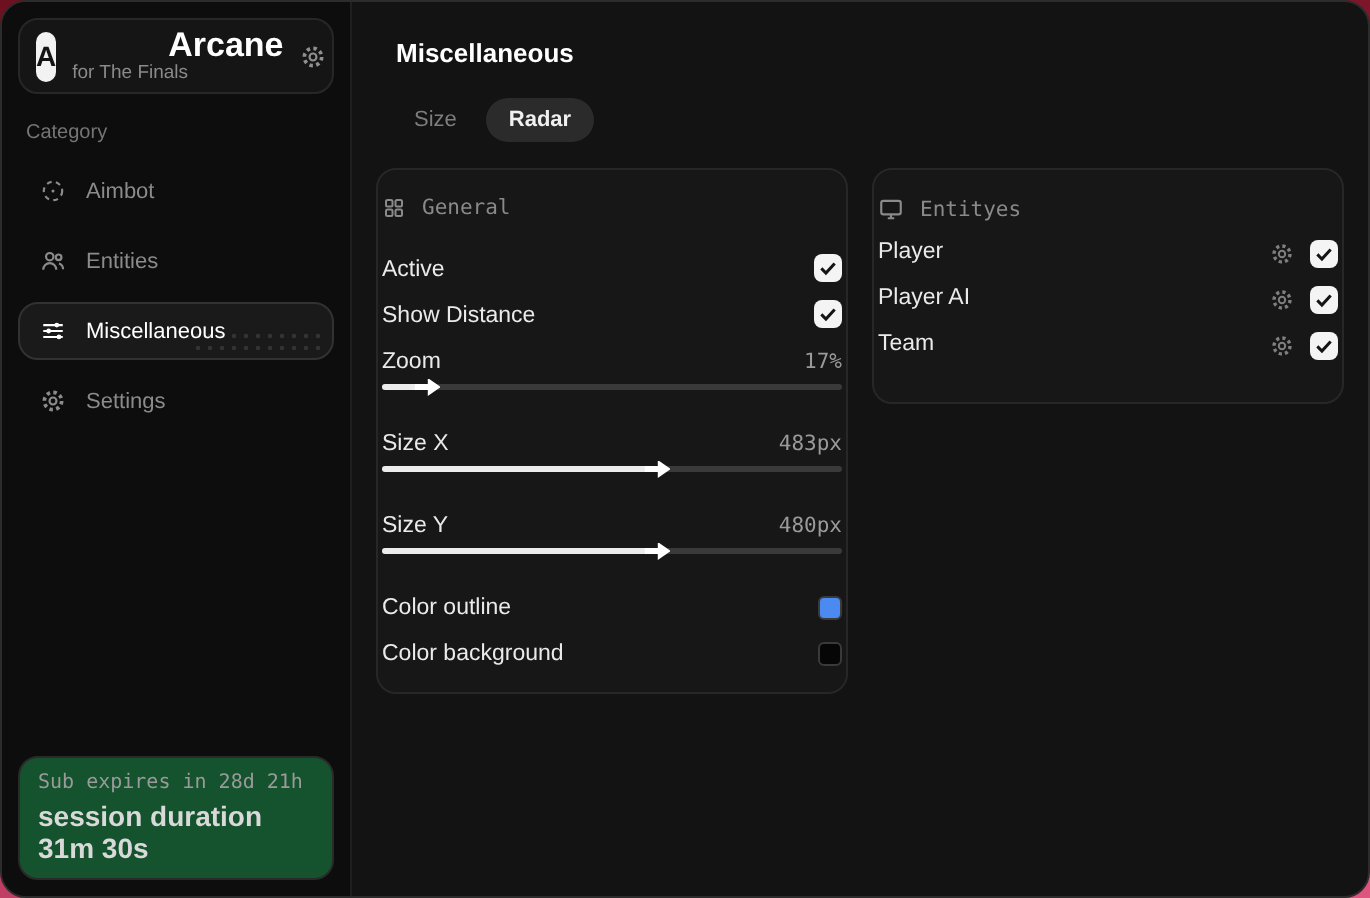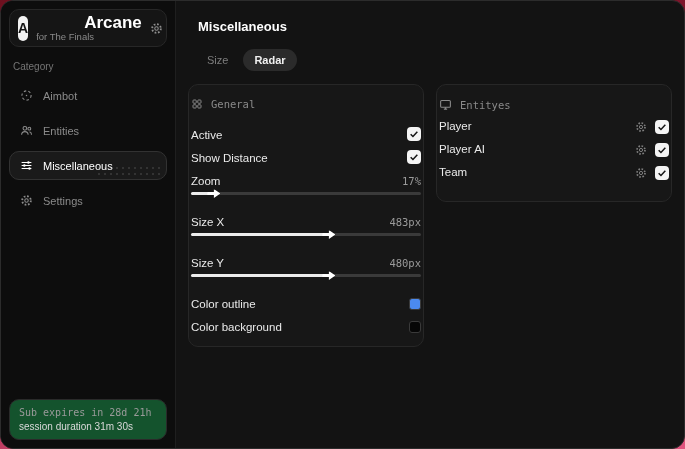--- a/index.html
+++ b/index.html
@@ -63,21 +63,21 @@
   .nav-icon { display:flex; color:inherit; }
   .footer-card {
     margin-top:auto;
     background:#14532d; border:1px solid #2a2a2a; border-radius:10px;
     padding:7px 9px; display:flex; flex-direction:column; gap:3px;
   }
   .sub-line {
     font-family:"DejaVu Sans Mono", monospace;
     font-size:10px; color:#9a9a9a; white-space:nowrap;
   }
-  .sess-line { font-size:10px; font-weight:400; color:#d9d9d9; }
+  .sess-line { font-size:14px; font-weight:700; color:#d9d9d9; }
   
   .main { flex:1; padding:12px; display:flex; flex-direction:column; }
   .main-title {
     margin:6px 0 0 10px;
     font-size:13px; font-weight:700; color:#fff;
   }
   .tabs { display:flex; align-items:center; gap:4px; margin:15px 0 0 8px; }
   .tab {
     font-size:11px; color:#7d7d7d; padding:5px 11px;
     border-radius:14px; cursor:pointer;

